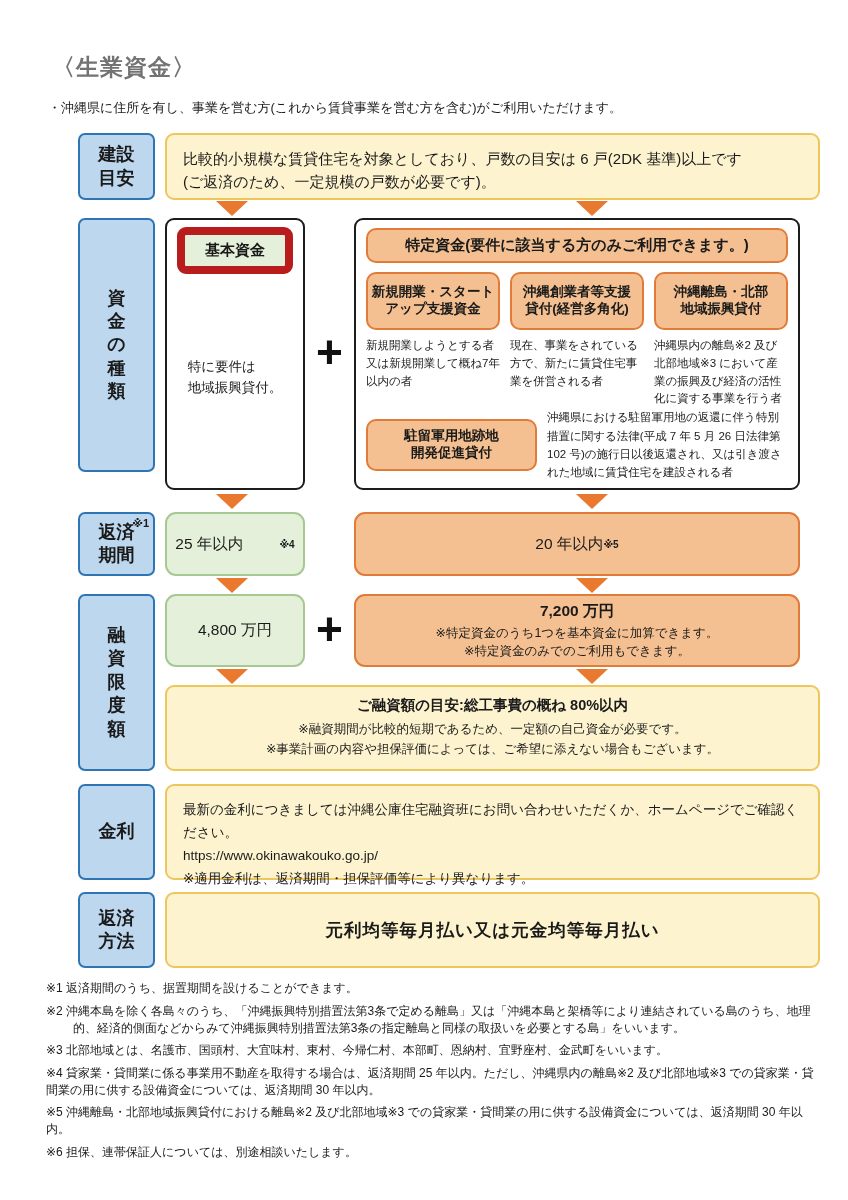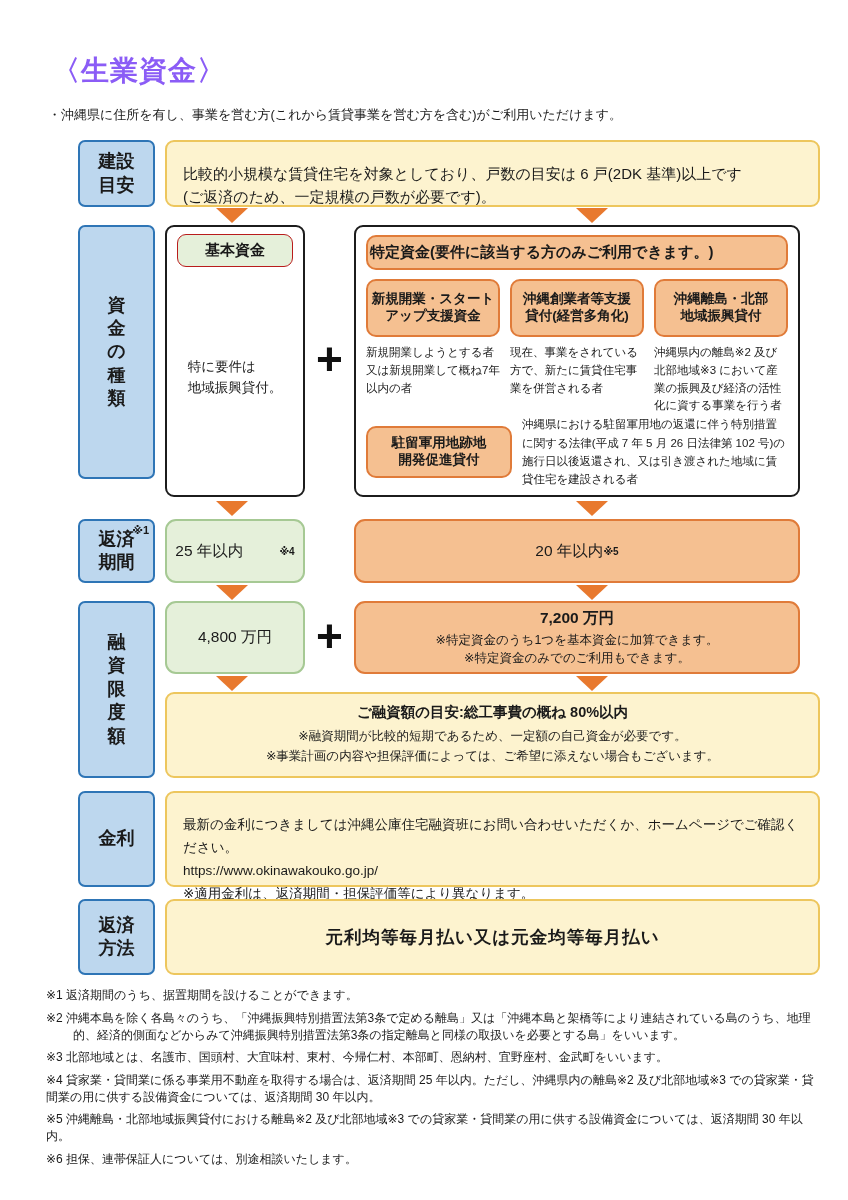--- a/index.html
+++ b/index.html
@@ -2,66 +2,66 @@
 <html><head>
 <meta charset="utf-8">
 <style>
   html,body{margin:0;padding:0;background:#888;}
   .page{
     width:848px;height:1200px;background:#ffffff;margin:0 auto;
     font-family:"Liberation Sans","DejaVu Sans",sans-serif;color:#1a1a1a;
     box-sizing:border-box;padding:52px 28px 0 46px;position:relative;overflow:hidden;
   }
   .pre{white-space:pre-line;}
-  .title{font-size:28px;font-weight:bold;color:#8b5cf6;margin:0 0 16px 6px;letter-spacing:1px;}
+  .title{font-size:23px;font-weight:bold;color:#737373;margin:0 0 16px 6px;letter-spacing:1px;}
   .intro{font-size:13px;margin:0 0 16px 2px;}
   .row{display:flex;align-items:stretch;}
   .label-col{width:77px;flex:none;display:flex;padding-left:32px;}
   .label-box{
     flex:1;background:#bdd7ee;border:2px solid #2e75b6;border-radius:7px;
     display:flex;align-items:center;justify-content:center;text-align:center;
     font-weight:bold;font-size:18px;line-height:1.3;position:relative;box-sizing:border-box;
   }
   .label-sup{position:absolute;top:2px;right:4px;font-size:11px;font-weight:bold;}
   .content{flex:1;margin-left:10px;display:flex;box-sizing:border-box;}
   .content-col{flex:1;margin-left:10px;display:flex;flex-direction:column;box-sizing:border-box;}
   .ybox{
     flex:1;background:#fdf3cf;border:2px solid #edc65d;border-radius:9px;
-    box-sizing:border-box;padding:18px 16px;
+    box-sizing:border-box;padding:10px 16px;
   }
   .construction-text{font-size:15px;line-height:1.55;margin-top:2px;}
   
   .arrow-row{display:flex;height:18px;}
   .arrow-area{flex:1;margin-left:10px;position:relative;}
   .arrow{
     position:absolute;top:1px;width:0;height:0;
     border-left:16px solid transparent;border-right:16px solid transparent;
     border-top:15px solid #e8792e;
   }
   .arrow.a-left{left:51px;}
   .arrow.a-right{left:411px;}
   
   .funds-row{height:272px;}
   .white-box{background:#ffffff;border:2px solid #1c1c1c;border-radius:9px;box-sizing:border-box;}
   .basic-box{width:140px;flex:none;padding:7px 6px;display:flex;flex-direction:column;}
   .pill{box-sizing:border-box;border-radius:9px;text-align:center;font-weight:bold;}
-  .pill-green{background:#e5f0da;border:1px solid #b91c1c;font-size:15px;padding:6px 2px;margin:0 4px;}
+  .pill-green{background:#e5f0da;border:8px solid #b91c1c;font-size:15px;padding:6px 2px;margin:0 4px;}
   .basic-note{flex:1;display:flex;align-items:center;justify-content:center;font-size:13.5px;line-height:1.5;}
   .plus-col{width:49px;flex:none;display:flex;align-items:center;justify-content:center;
     font-size:46px;font-weight:900;color:#111;line-height:1;padding-bottom:4px;}
   .specific-box{flex:1;margin-right:20px;padding:8px 10px 9px 10px;display:flex;flex-direction:column;}
   .pill-orange{background:#f5c091;border:2px solid #e07b39;border-radius:10px;}
-  .spec-header{font-size:15px;font-weight:bold;text-align:left;padding:6px 2px;}
+  .spec-header{font-size:15px;font-weight:bold;text-align:center;padding:6px 2px;}
   .spec-grid{display:flex;gap:10px;margin-top:9px;}
   .spec-col{flex:1;display:flex;flex-direction:column;}
   .spec-title{height:58px;display:flex;align-items:center;justify-content:center;
     font-size:13.5px;font-weight:bold;line-height:1.25;padding:3px;}
   .spec-desc{font-size:11.5px;line-height:1.55;margin-top:7px;text-align:left;}
   .spec-bottom{display:flex;gap:10px;align-items:center;margin-top:auto;}
-  .spec-bottom .spec-title{width:146px;flex:none;height:52px;}
+  .spec-bottom .spec-title{width:171px;flex:none;height:52px;}
   .spec-bottom-desc{flex:1;font-size:11.5px;line-height:1.6;}
   
   .amount-box{display:flex;align-items:center;justify-content:center;font-size:15.5px;
     border-radius:11px;box-sizing:border-box;}
   .green-fill{background:#e5f0da;border:2px solid #a6c994;gap:36px;}
   .orange-fill{background:#f5c091;border:2px solid #e07b39;}
   .w-basic{width:140px;flex:none;}
   .w-spacer{width:49px;flex:none;}
   .w-specific{flex:1;margin-right:20px;}
   sup{font-size:10px;font-weight:bold;}

